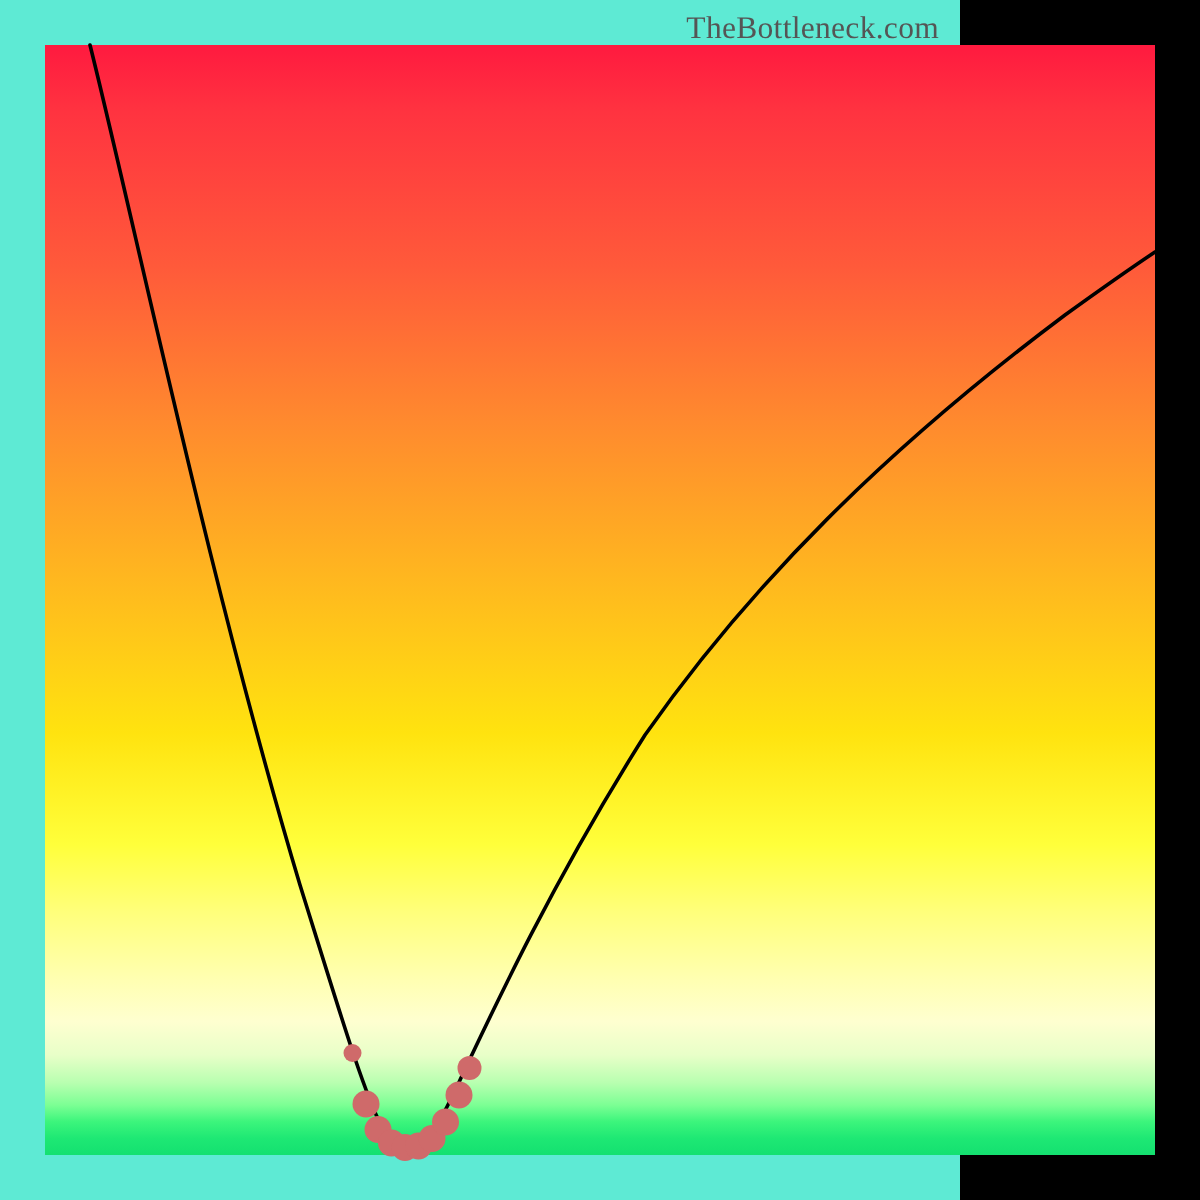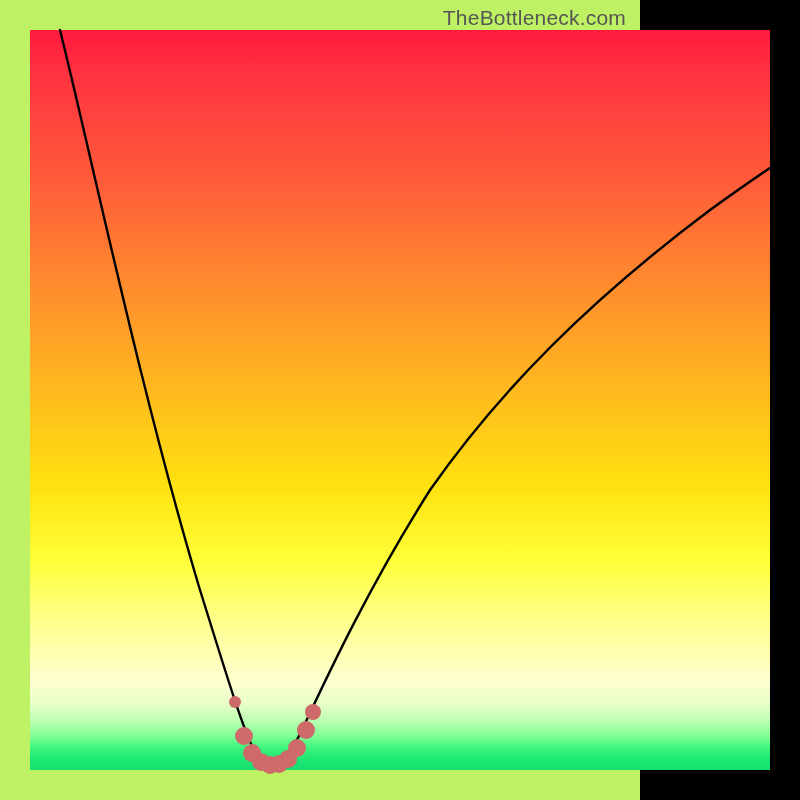--- a/index.html
+++ b/index.html
@@ -10,21 +10,22 @@
     background: #000;
     overflow: hidden;
     font-family: Arial, Helvetica, sans-serif;
   }
   .frame {
     position: absolute;
     left: 0;
     top: 0;
     width: 640px;
     height: 800px;
-    background: #bef264;
+    background: #5eead4;
+    font-family: Liberation Serif, serif;
   }
   .plot-area {
     position: absolute;
     left: 30px;
     top: 30px;
     width: 740px;
     height: 740px;
     
     background: linear-gradient(
       to bottom,

